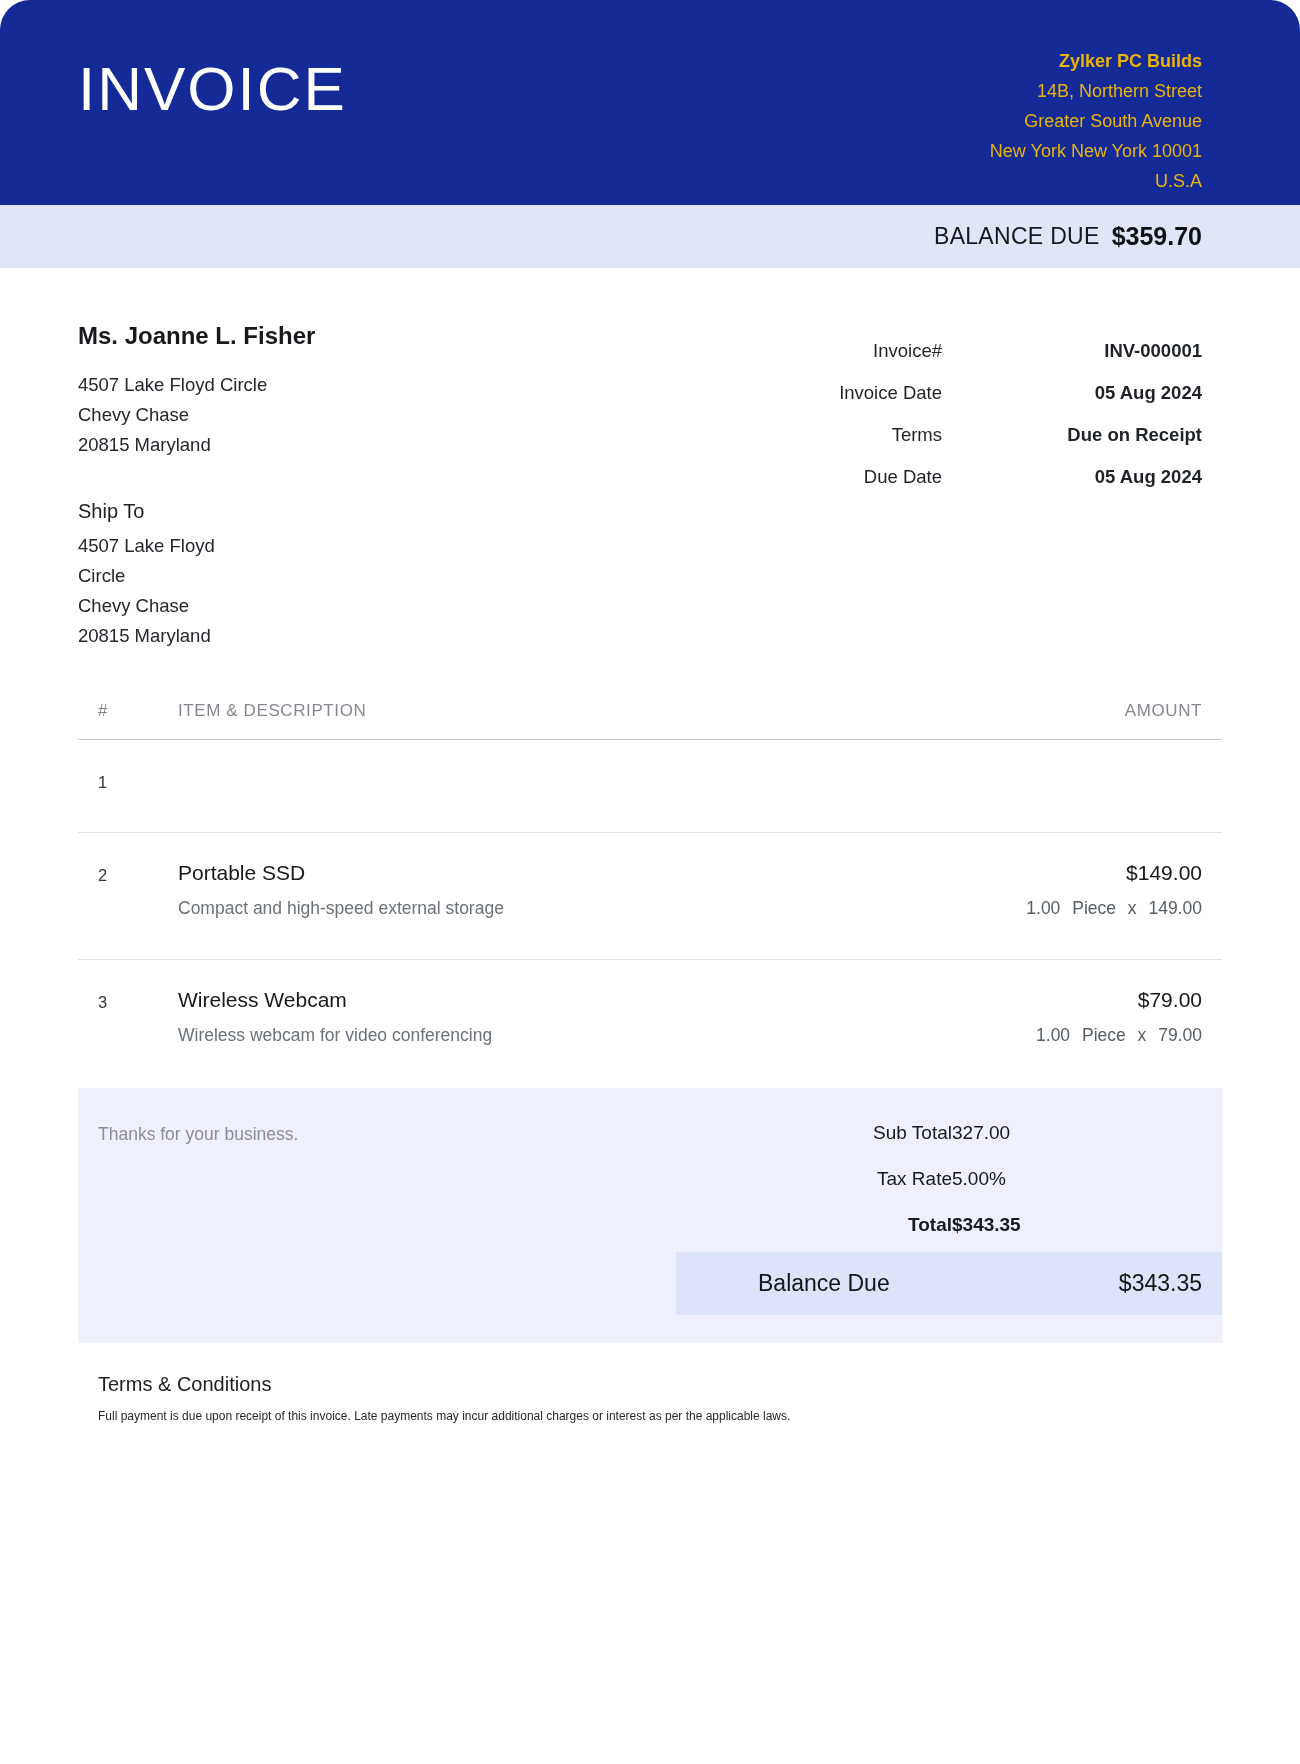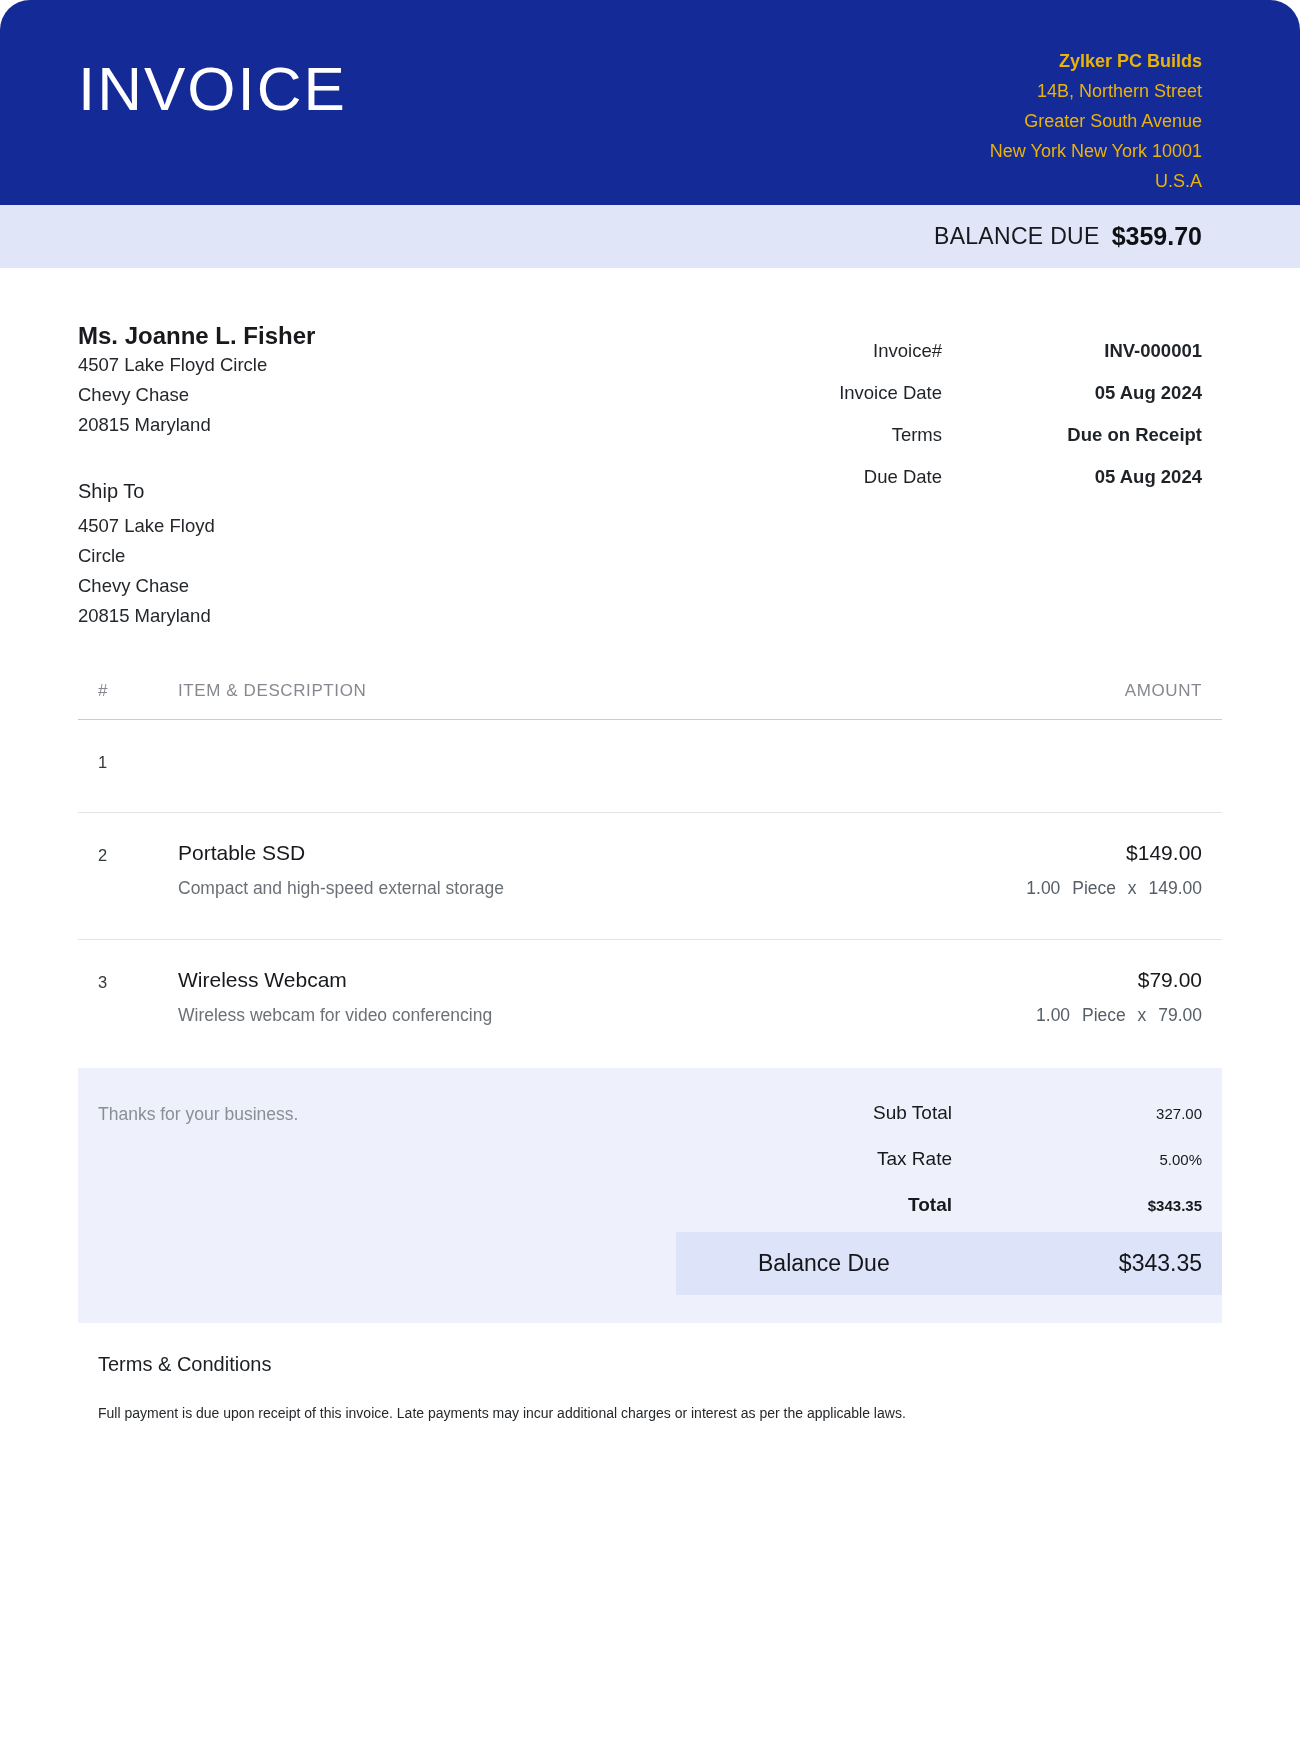--- a/index.html
+++ b/index.html
@@ -51,21 +51,21 @@
   }
   .balance-banner-label { font-size:23px; color:#15181c; letter-spacing:0.3px; }
   .balance-banner-amount { font-size:25px; font-weight:700; color:#0e1114; }
   
   .info-section {
     display:flex;
     justify-content:space-between;
     padding:54px 98px 0 78px;
   }
   .bill-name { font-size:24px; font-weight:700; color:#17191c; }
-  .bill-addr { margin-top:0; font-size:18.5px; line-height:30px; color:#24282c; }
+  .bill-addr { margin-top:20px; font-size:18.5px; line-height:30px; color:#24282c; }
   .ship-label { margin-top:40px; font-size:20px; color:#1c1f23; }
   .ship-addr { margin-top:8px; font-size:18.5px; line-height:30px; color:#24282c; }
   .meta-table { margin-top:8px; }
   .meta-row { display:flex; justify-content:flex-end; align-items:center; height:42px; }
   .meta-label { font-size:18.5px; color:#1f2327; text-align:right; }
   .meta-value { width:260px; font-size:18.5px; color:#1f2327; text-align:right;font-weight:bold; }
   
   .items-table { margin:38px 78px 0; }
   .thead {
     display:flex; align-items:center;
@@ -94,35 +94,35 @@
     position:relative;
     margin:2px 78px 0;
     height:255px;
     background:#EEF1FB;
     box-sizing:border-box;
   }
   .thanks-note { position:absolute; left:20px; top:36px; font-size:17.5px; color:#8A8F96; }
   .sum-rows { padding-top:22px; }
   .sum-row { display:flex; justify-content:flex-end; align-items:center; height:46px; padding-right:20px; }
   .sum-label { font-size:19px; color:#17191c; }
-  .sum-value { width:250px; text-align:right; font-size:15px; color:#17191c; }
+  .sum-value { width:250px; font-size:19px; color:#17191c; }
   .sum-row.total .sum-label, .sum-row.total .sum-value { font-weight:700; }
   .balance-band {
     margin-top:4px; margin-left:598px;
     height:63px;
     background:#DDE3F8;
     display:flex; align-items:center; justify-content:space-between;
     padding:0 20px 0 82px;
   }
   .band-label { font-size:23px; font-weight:500; color:#141619; }
   .band-value { font-size:23px; font-weight:500; color:#141619; }
   
   .terms { margin:30px 98px 0; }
   .terms-heading { font-size:20px; color:#1c1f23; }
-  .terms-body { margin-top:24px; font-size:14px; line-height:26px; color:#26292c; max-width:980px; }
+  .terms-body { margin-top:7px; font-size:12px; line-height:26px; color:#26292c; max-width:980px; }
 </style>
 </head>
 <body>
 
 <div class="page">
 
   <div class="invoice-header">
     <div class="invoice-title">INVOICE</div>
     <div class="company-block">
       <div class="company-name">Zylker PC Builds</div>

